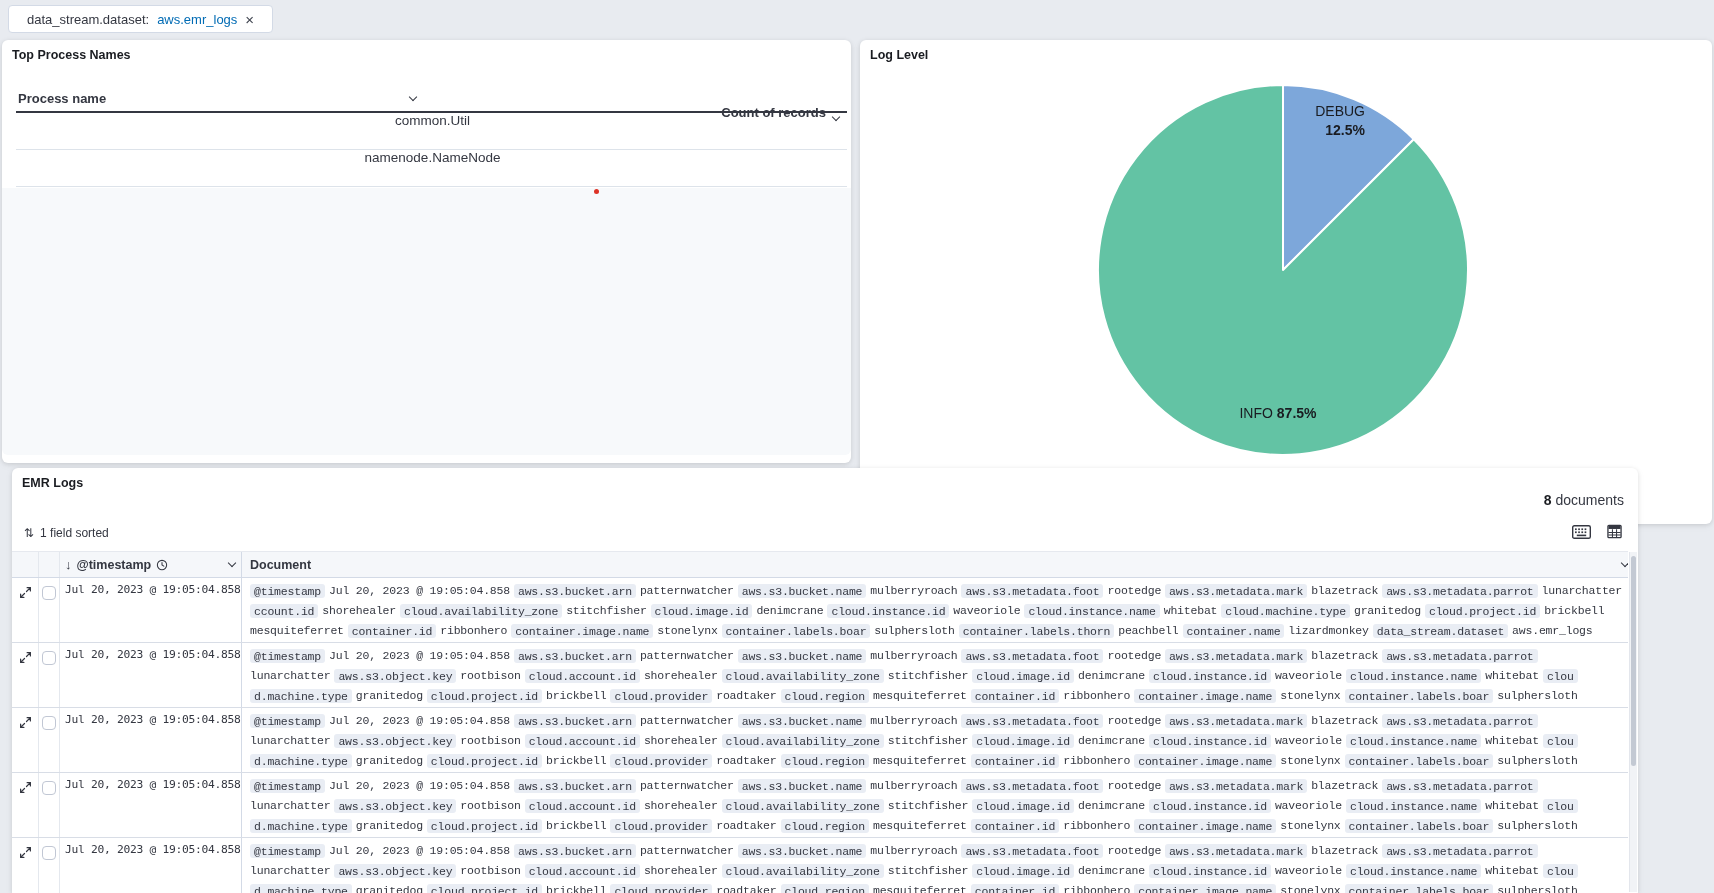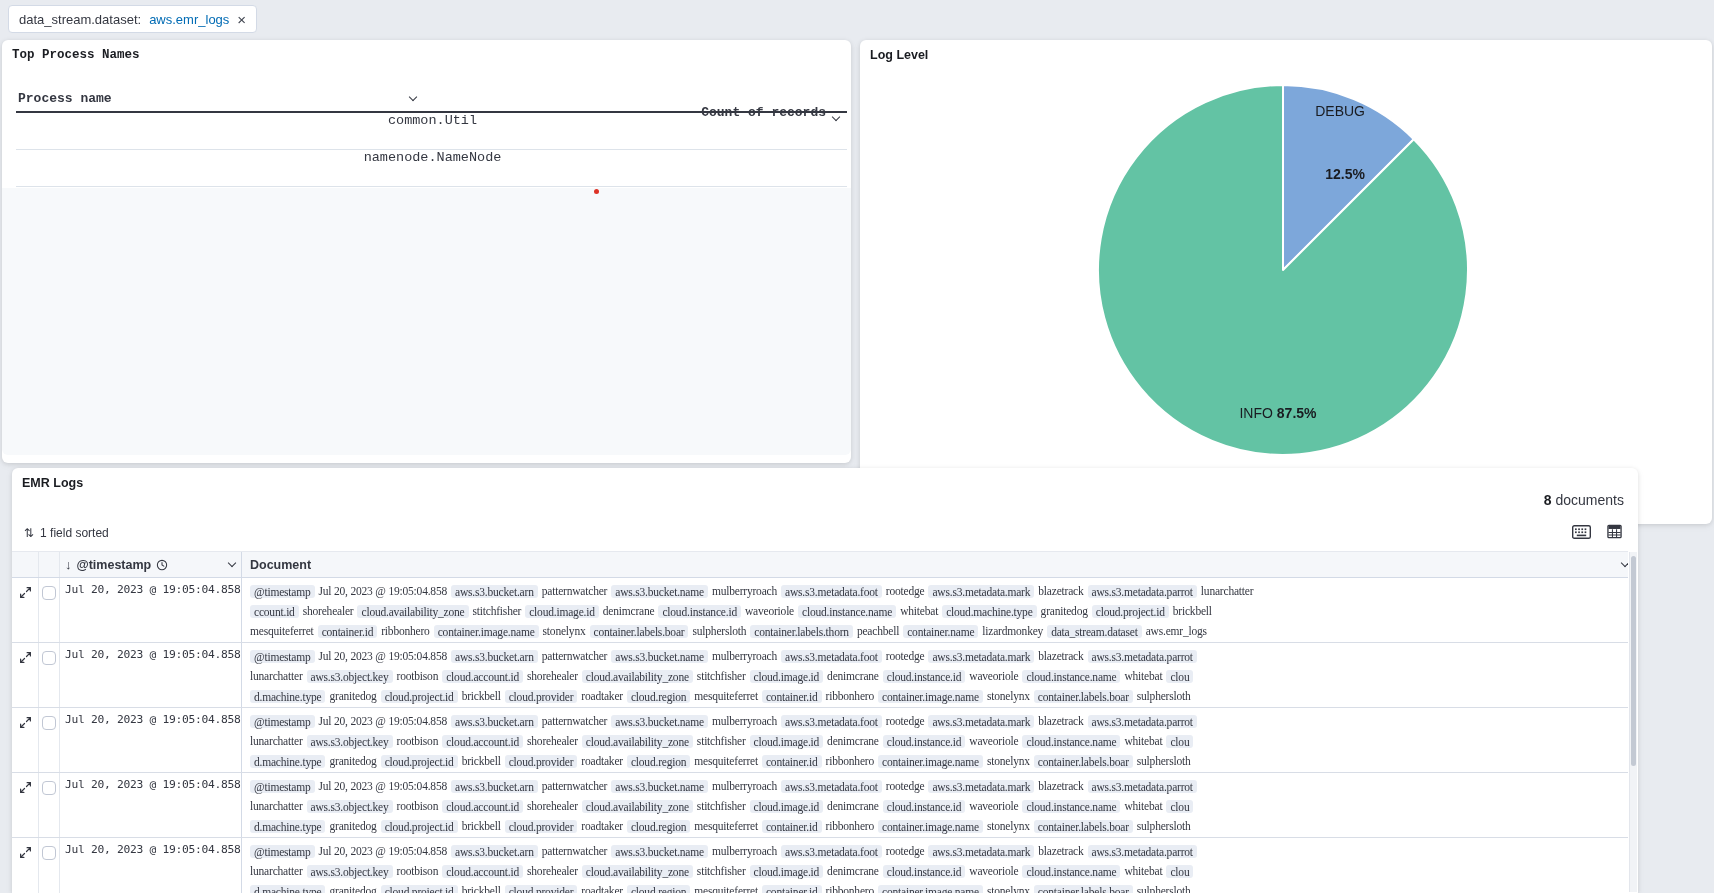--- a/index.html
+++ b/index.html
@@ -10,44 +10,44 @@
   }
   .panel {
     position:absolute; background:#fff; border-radius:6px;
     box-shadow:0 1px 4px rgba(0,0,0,.10), 0 2px 8px rgba(0,0,0,.05);
   }
   .panel-title { position:absolute; left:10px; top:8px; font-size:12.5px; font-weight:700; color:#1a1c21; }
 
   
   #filter-pill {
     position:absolute; left:8px; top:5px; height:28px; display:flex; align-items:center; gap:8px;
-    background:#fff; border:1px solid #d3dae6; border-radius:4px; padding:0 10px; font-size:13px; cursor:pointer;
+    background:#fff; border:1px solid #d3dae6; border-radius:4px; padding:0 18px; font-size:13px; cursor:pointer;
   }
   #filter-pill .fval { color:#006bb4; }
   #filter-pill .fclose { font-size:15px; line-height:1; color:#404550; }
 
   
-  #panel-top-process { left:2px; top:40px; width:849px; height:423px;font-family:Liberation Mono, monospace; }
+  #panel-top-process { left:2px; top:40px; width:849px; height:423px; }
   .tp-table { position:absolute; left:14px; right:4px; top:46px; }
   .tp-head { display:flex; align-items:center; height:27px; border-bottom:2px solid #343741; font-size:13px; font-weight:700; }
   .tp-head .h1 { flex:0 0 400px; display:flex; justify-content:space-between; align-items:center; padding-left:2px; }
   .tp-head .h2 { flex:1; display:flex; justify-content:flex-end; align-items:flex-end; gap:7px; padding-right:8px;margin-top:28px; }
   .tp-row { display:flex; align-items:center; height:37px; border-bottom:1px solid #dde3ea; font-size:13.5px;flex-direction:column; }
   .tp-row .c1 { flex:0 0 400px; padding-left:2px; }
   .tp-row .c2 { flex:1; text-align:right; padding-right:10px; }
   .tp-empty { position:absolute; left:0; right:0; top:148px; bottom:8px; background:#f7f9fb; border-radius:0 0 6px 6px; }
   .red-dot { position:absolute; left:592px; top:149px; width:5px; height:5px; border-radius:50%; background:#dd3226; }
 
   
   #panel-log-level { left:860px; top:40px; width:852px; height:484px; }
   #pie-svg { position:absolute; left:0; top:0; }
   .pie-label { position:absolute; color:#1a1c21; font-size:14px; line-height:19px; }
   #pie-label-0 { right:347px; top:62px; text-align:right; }
   #pie-label-1 { left:418px; top:364px; transform:translateX(-50%); white-space:nowrap; }
-  .pie-pct { font-weight:700;margin-top:44px; }
+  .pie-pct { font-weight:700; }
 
   
   #panel-emr { left:12px; top:468px; width:1626px; height:425px; border-radius:6px 6px 0 0; }
   .doc-count { position:absolute; right:14px; top:24px; font-size:14px; color:#343741; }
   .doc-count b { color:#1a1c21; }
   .sort-btn { position:absolute; left:12px; top:58px; display:flex; align-items:center; gap:6px; font-size:12px; cursor:pointer; }
   .sort-glyph { font-size:12px; }
   .grid-icons { position:absolute; right:16px; top:56px; display:flex; gap:16px; align-items:center; }
   .icon-btn { cursor:pointer; display:flex; align-items:center; }
 
@@ -64,21 +64,21 @@
   .grid-header .gc4 { display:flex; align-items:center; justify-content:space-between; padding-left:8px; cursor:pointer; }
   .sort-arrow { font-size:13px; }
 
   .doc-row { display:flex; height:65px; border-bottom:1px solid #d8dde6; background:#fff; }
   .doc-row .gc1 { padding-top:7px; text-align:center; }
   .doc-row .gc2 { padding-top:8px; padding-left:3px; }
   .checkbox { width:14px; height:14px; border:1px solid #c1c7d4; border-radius:4px; background:#fff; display:inline-block; cursor:pointer; }
   .ts-cell { padding:5px 0 0 5px; font-family:"DejaVu Sans Mono", monospace; font-size:11.3px; letter-spacing:-0.3px; white-space:nowrap; overflow:hidden; }
   .doc-cell { padding:3px 0 0 8px; overflow:hidden; }
   .doc-line { height:20px; line-height:20px; white-space:nowrap; overflow:hidden;
-              font-family:Liberation Serif, serif; font-size:11.5px; letter-spacing:-0.2px; color:#343741; }
+              font-family:Liberation Mono, monospace; font-size:11.5px; letter-spacing:-0.2px; color:#343741; }
   .doc-line > span { margin-right:4px; }
   .pill { background:#e9edf4; border-radius:3px; padding:0.5px 4px; }
 
   .vscroll { position:absolute; right:1px; top:84px; bottom:1px; width:8px; background:#f1f3f6; border-left:1px solid #e3e6ec; }
   .vthumb { position:absolute; left:1px; right:1px; top:4px; height:210px; background:#c3c9d3; border-radius:4px; }
 
   
   .chev { display:inline-block; width:6px; height:6px; border-right:1.6px solid #343741; border-bottom:1.6px solid #343741;
           transform:rotate(45deg); margin-top:-3px; }
   .mla { margin-left:auto; }

